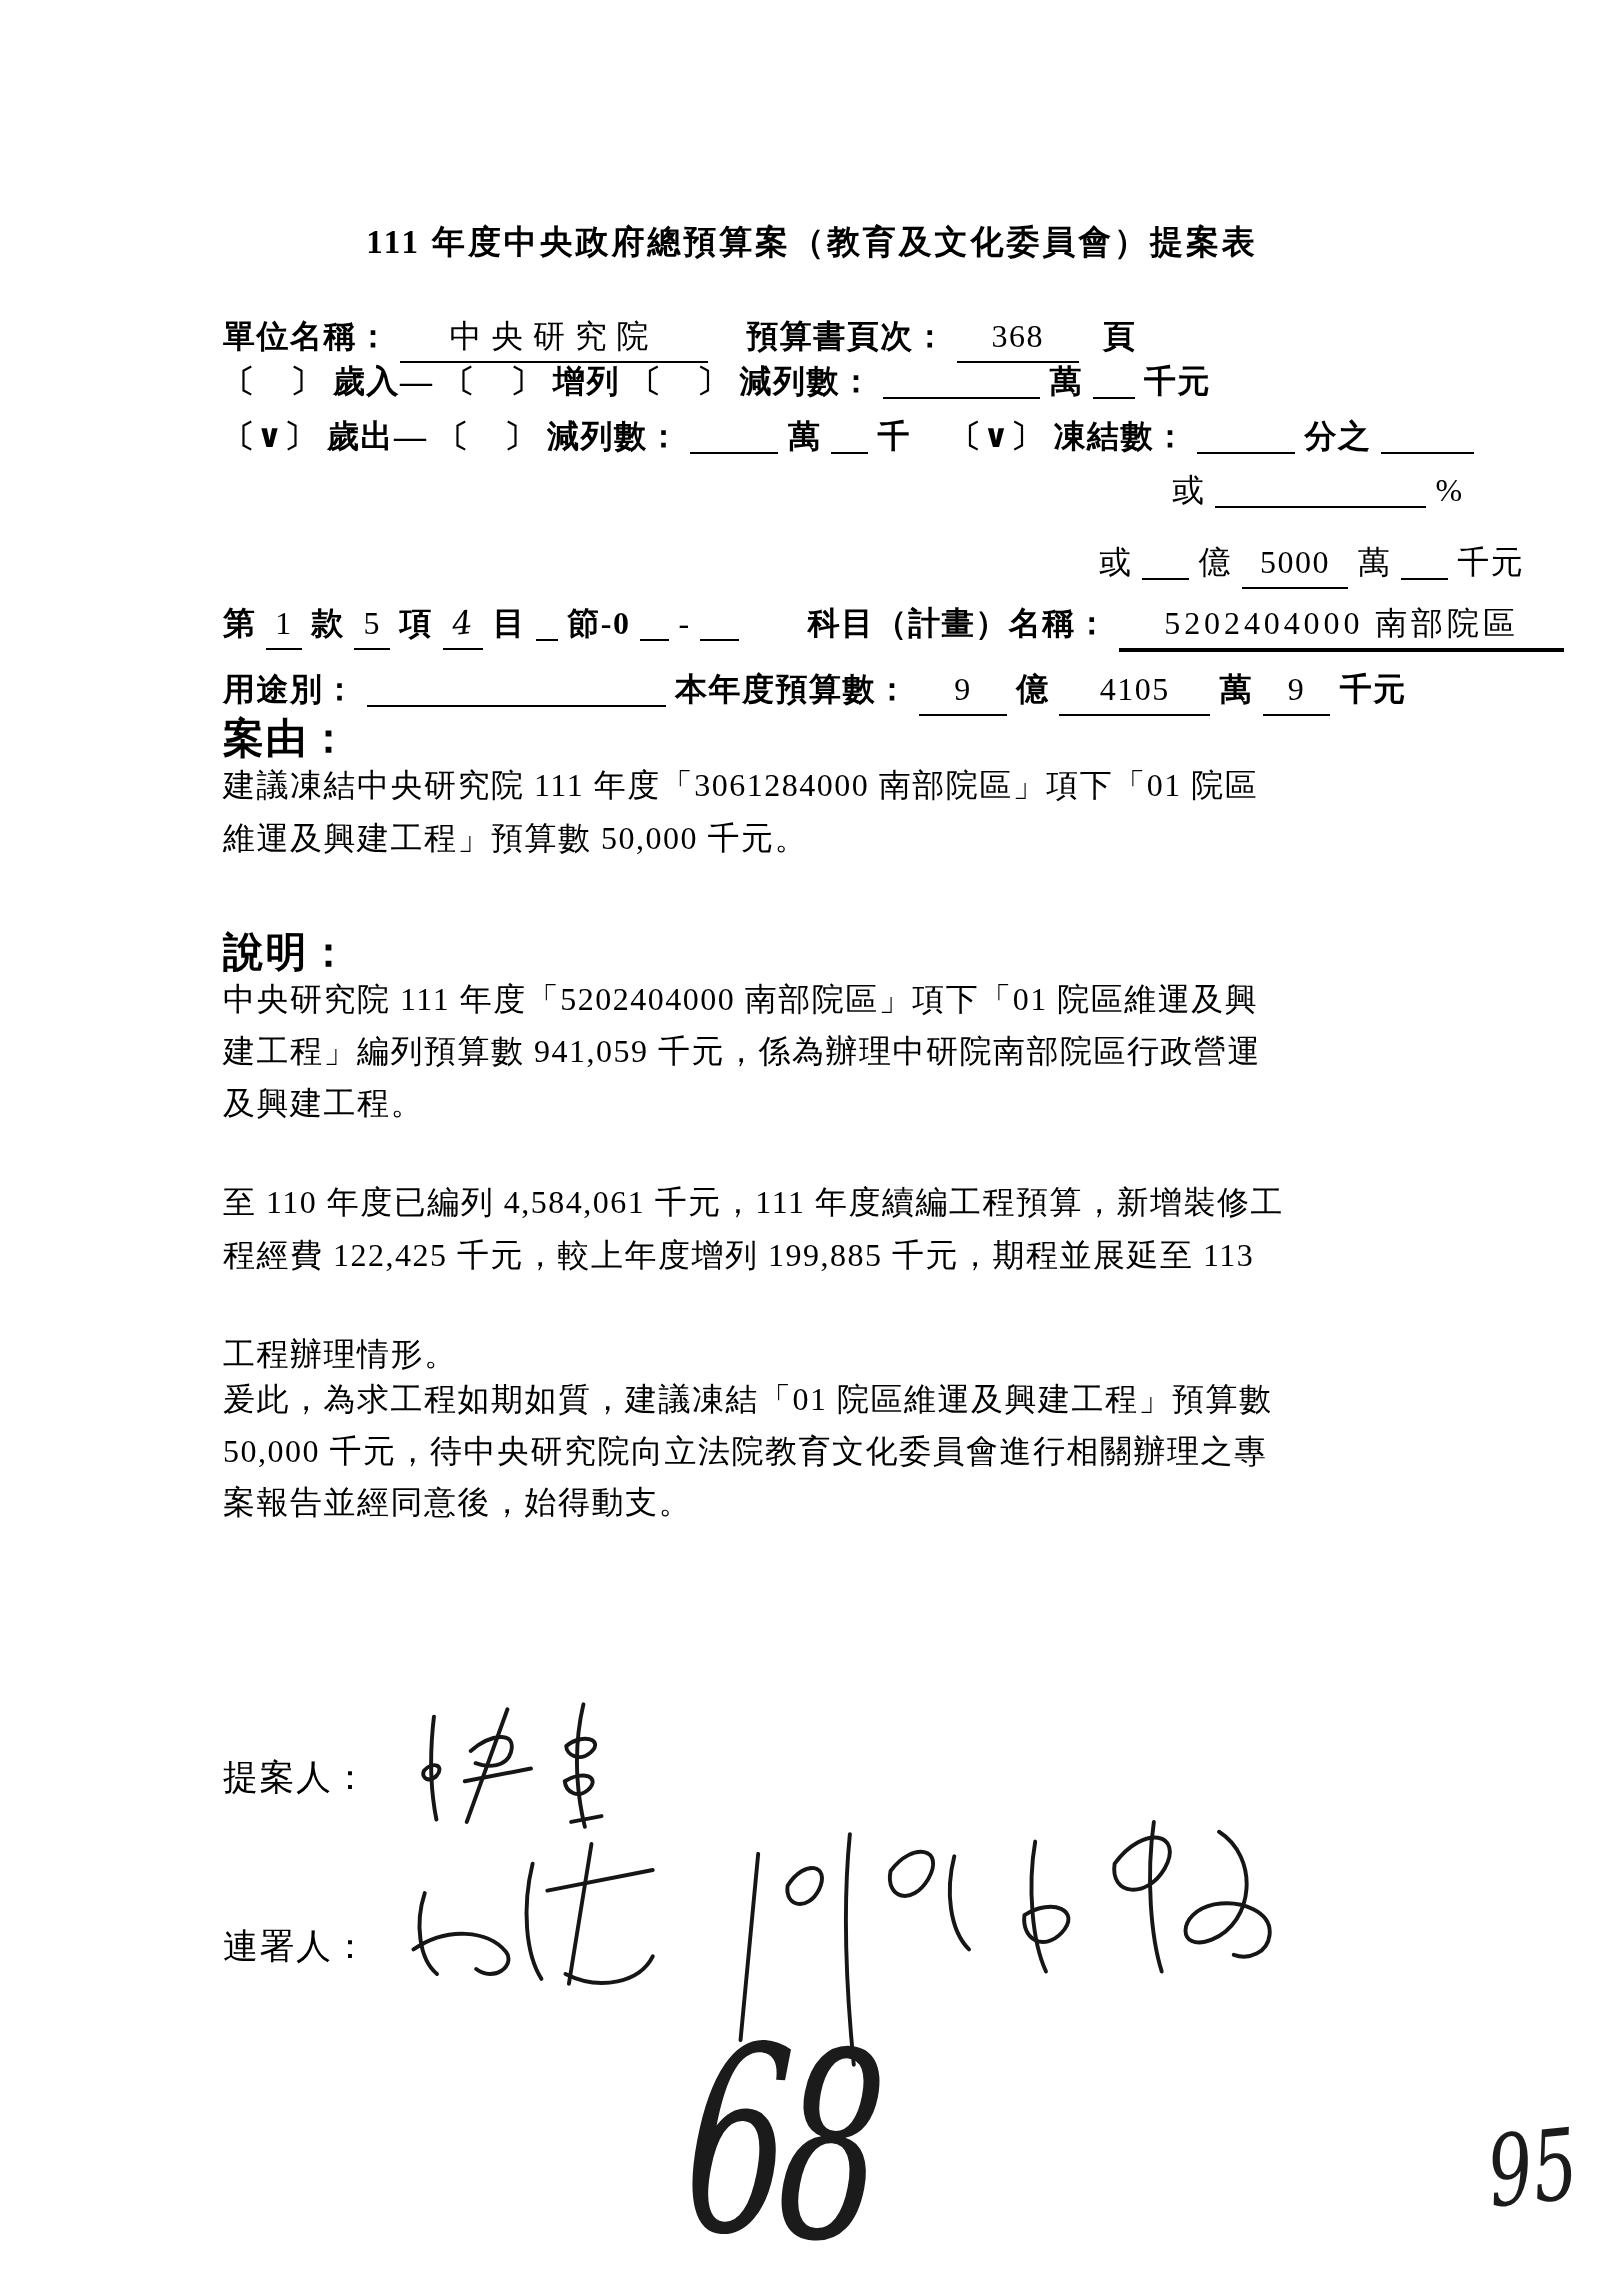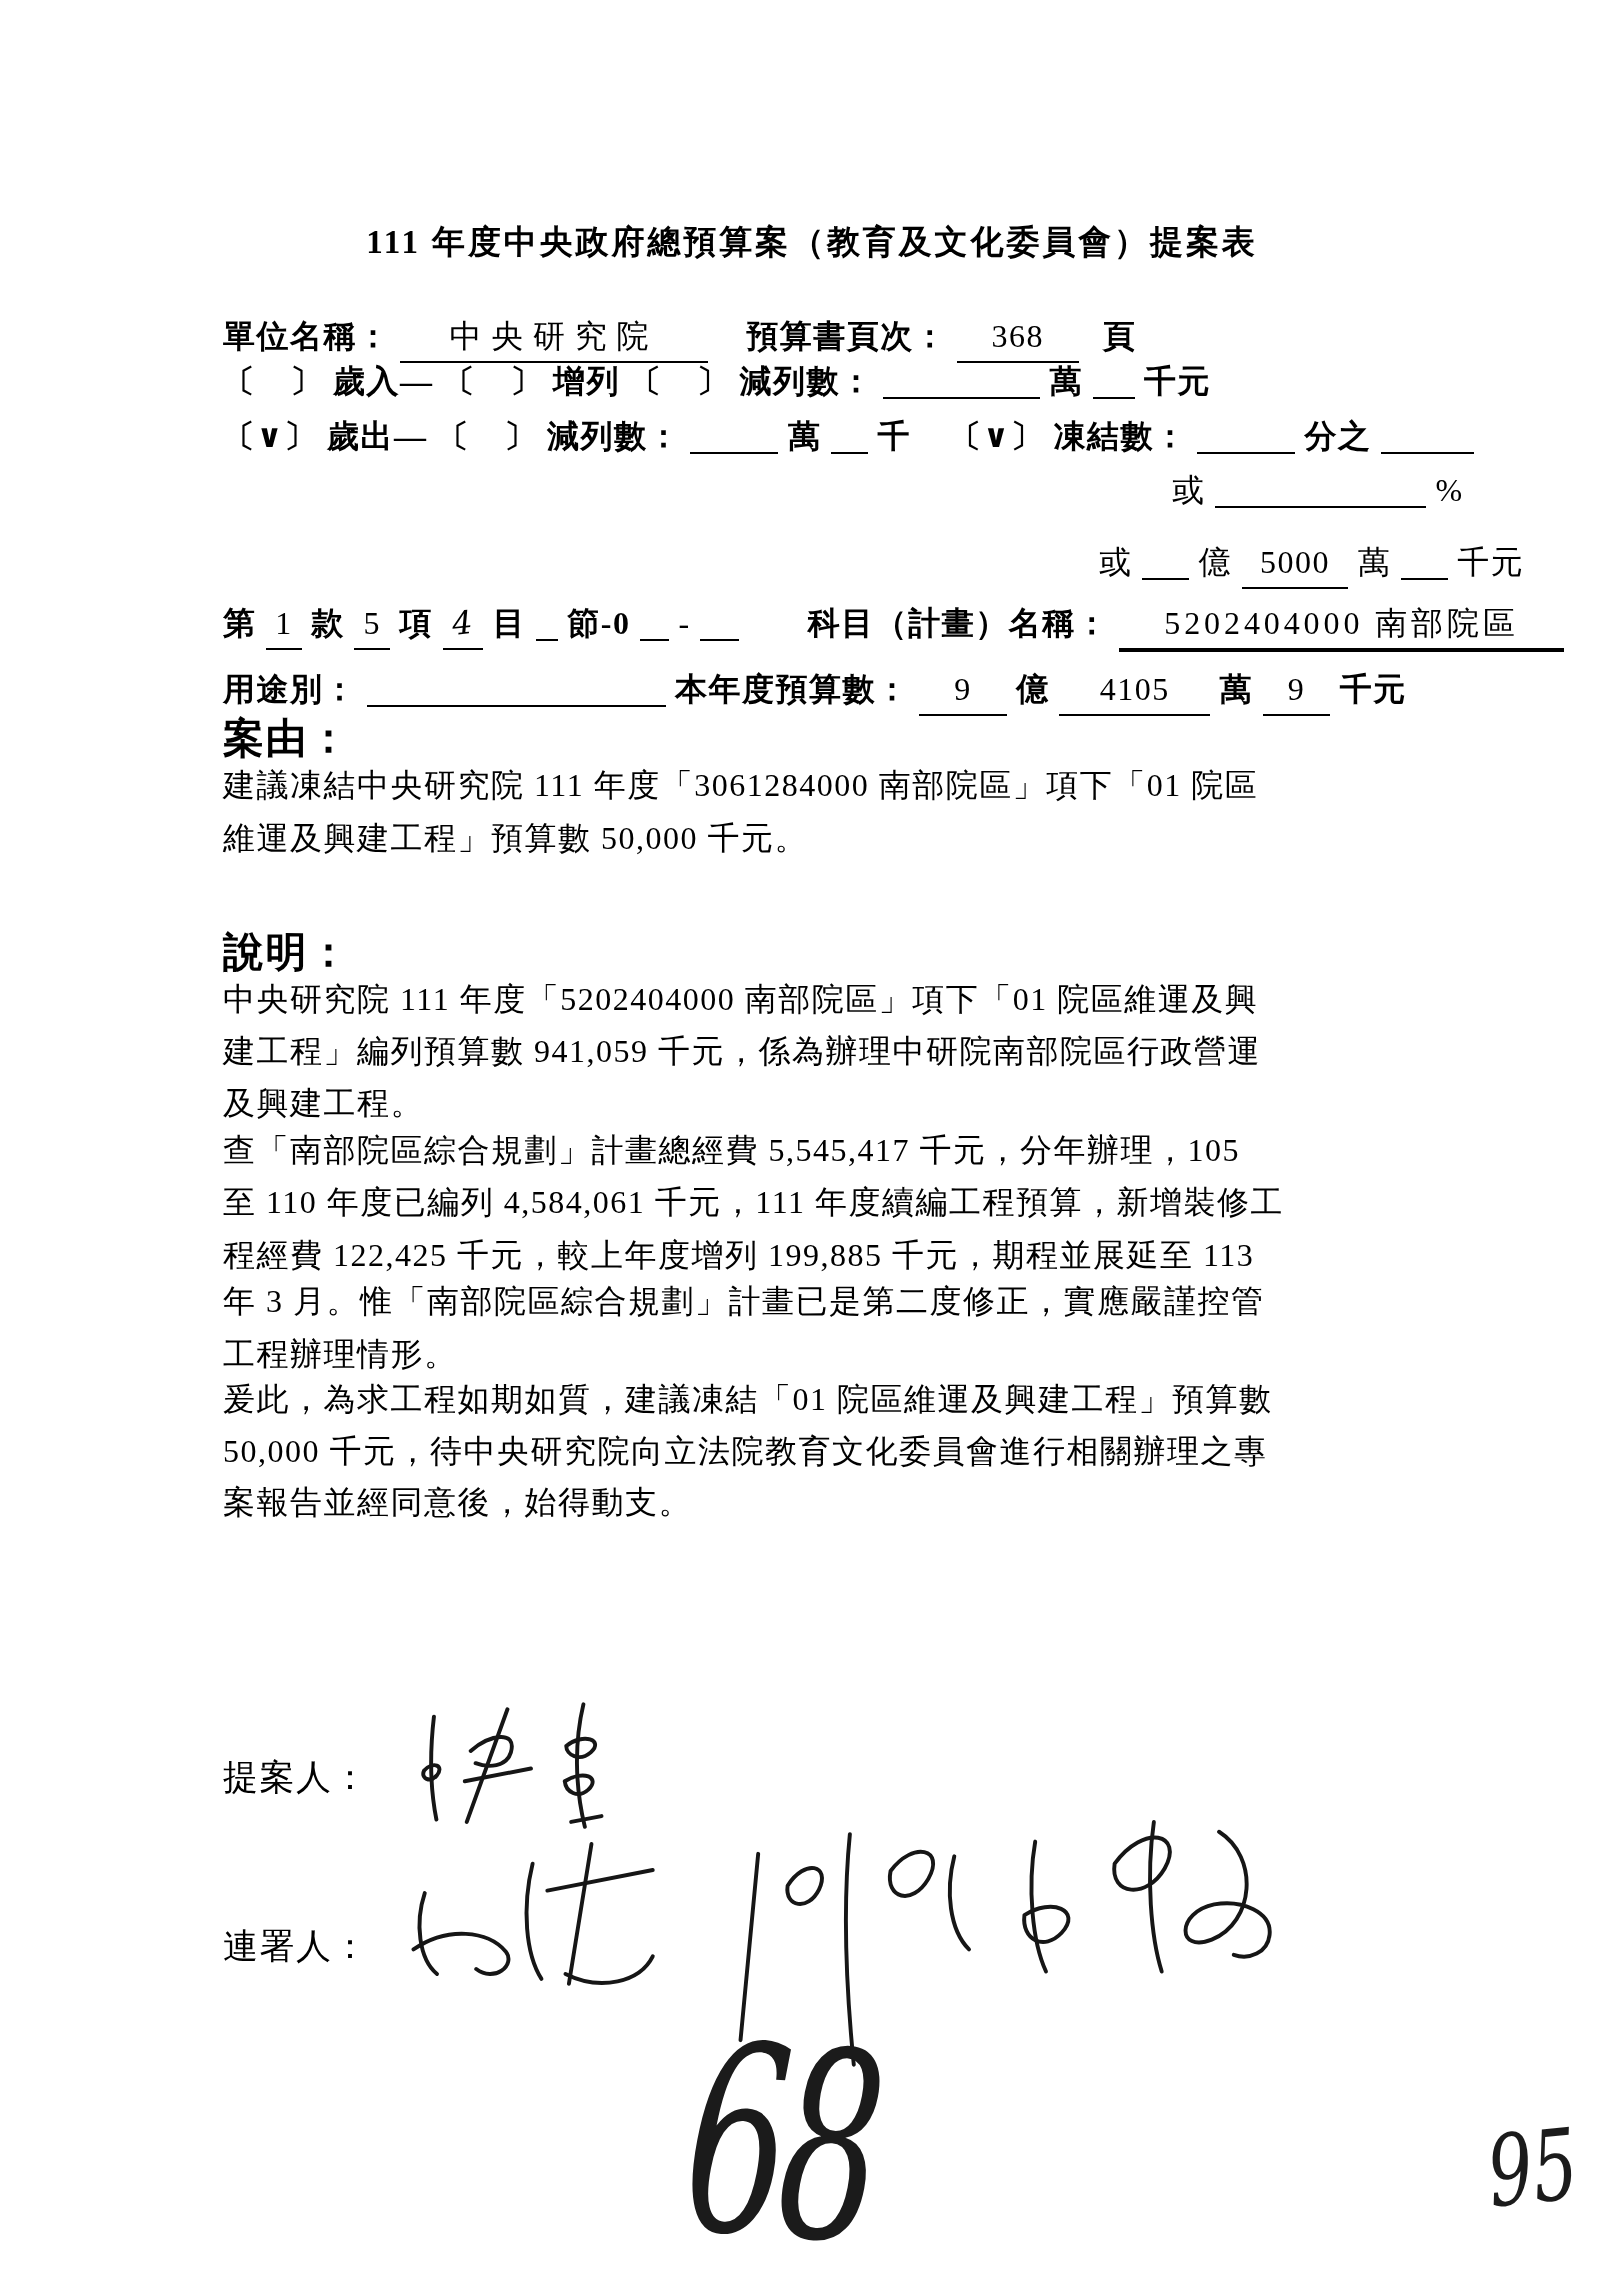--- a/index.html
+++ b/index.html
@@ -144,24 +144,22 @@
   </div>
 
   <div class="line heading" style="top:712px">案由：</div>
   <div class="line" style="top:765px">建議凍結中央研究院 111 年度「3061284000 南部院區」項下「01 院區</div>
   <div class="line" style="top:818px">維運及興建工程」預算數 50,000 千元。</div>
 
   <div class="line heading" style="top:926px">說明：</div>
   <div class="line" style="top:979px">中央研究院 111 年度「5202404000 南部院區」項下「01 院區維運及興</div>
   <div class="line" style="top:1031px">建工程」編列預算數 941,059 千元，係為辦理中研院南部院區行政營運</div>
   <div class="line" style="top:1083px">及興建工程。</div>
-  <div class="line" style="top:1130px">查「南部院區綜合規劃」計畫總經費 5,545,417 千元，分年辦理，105</div>
   <div class="line" style="top:1182px">至 110 年度已編列 4,584,061 千元，111 年度續編工程預算，新增裝修工</div>
   <div class="line" style="top:1235px">程經費 122,425 千元，較上年度增列 199,885 千元，期程並展延至 113</div>
-  <div class="line" style="top:1281px">年 3 月。惟「南部院區綜合規劃」計畫已是第二度修正，實應嚴謹控管</div>
   <div class="line" style="top:1334px">工程辦理情形。</div>
   <div class="line" style="top:1379px">爰此，為求工程如期如質，建議凍結「01 院區維運及興建工程」預算數</div>
   <div class="line" style="top:1431px">50,000 千元，待中央研究院向立法院教育文化委員會進行相關辦理之專</div>
   <div class="line" style="top:1482px">案報告並經同意後，始得動支。</div>
 
   <div class="line siglabel" style="top:1755px">提案人：</div>
   <svg class="sig-svg" style="left:407px;top:1697px" width="294" height="147" viewBox="0 0 600 300">
     <path stroke-width="8" d="M55,40 C48,100 46,180 60,250"></path>
     <path stroke-width="8" d="M35,150 c18,-20 42,-10 26,10 c-14,16 -34,6 -26,-10"></path>
     <path stroke-width="8" d="M205,25 C175,110 145,190 122,255"></path>

